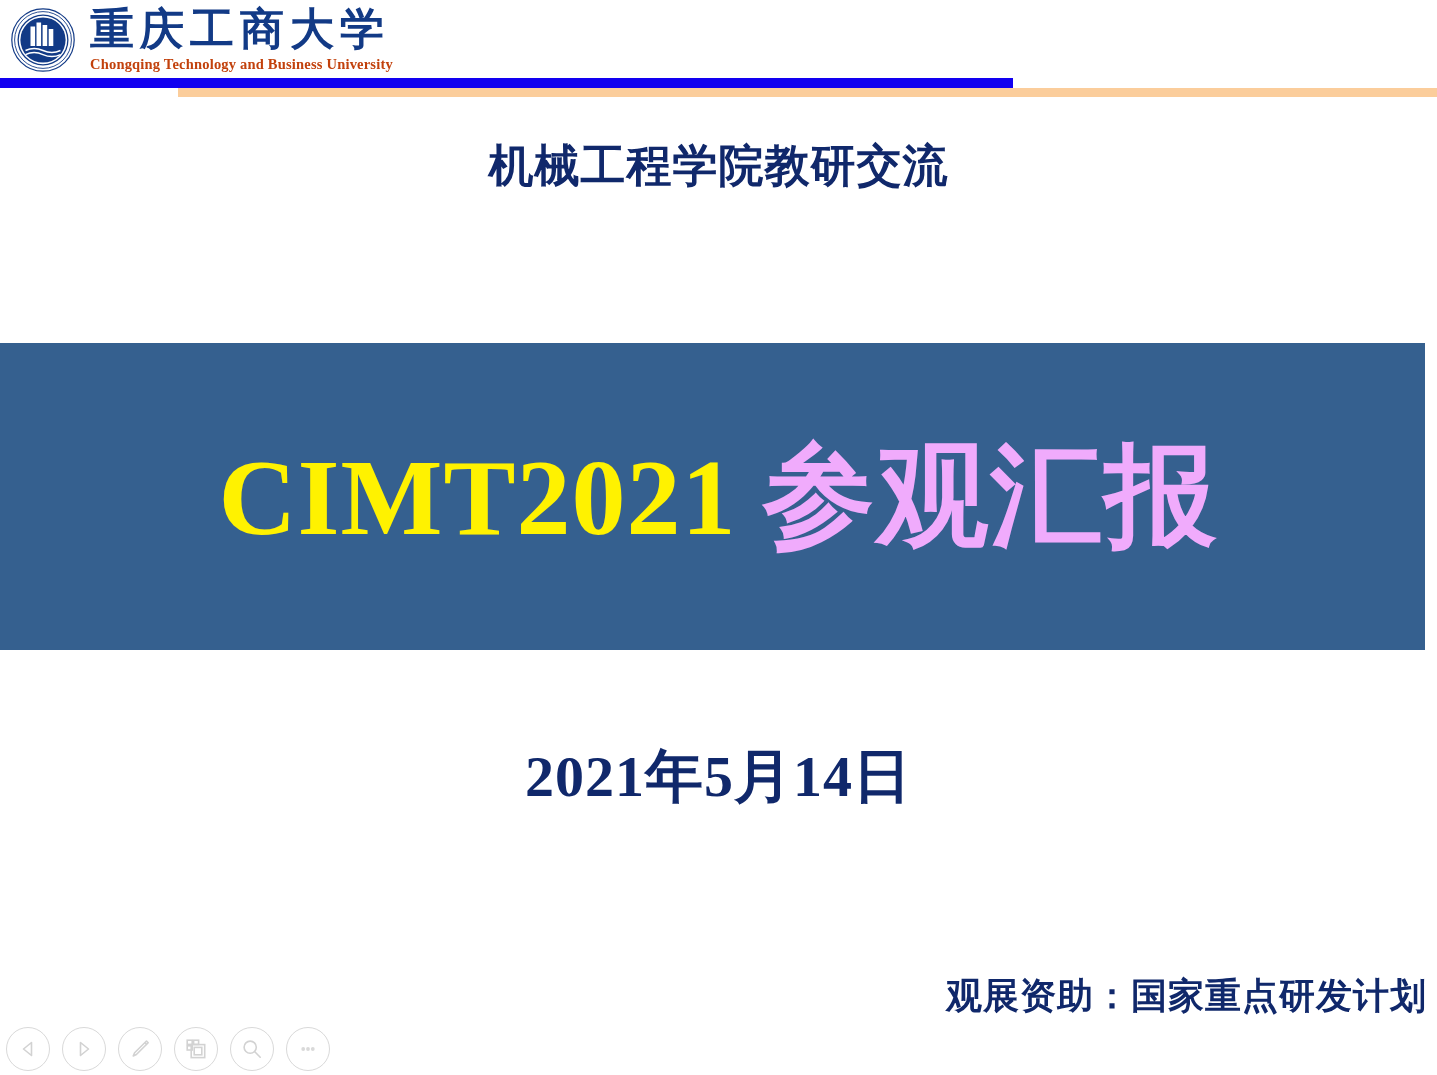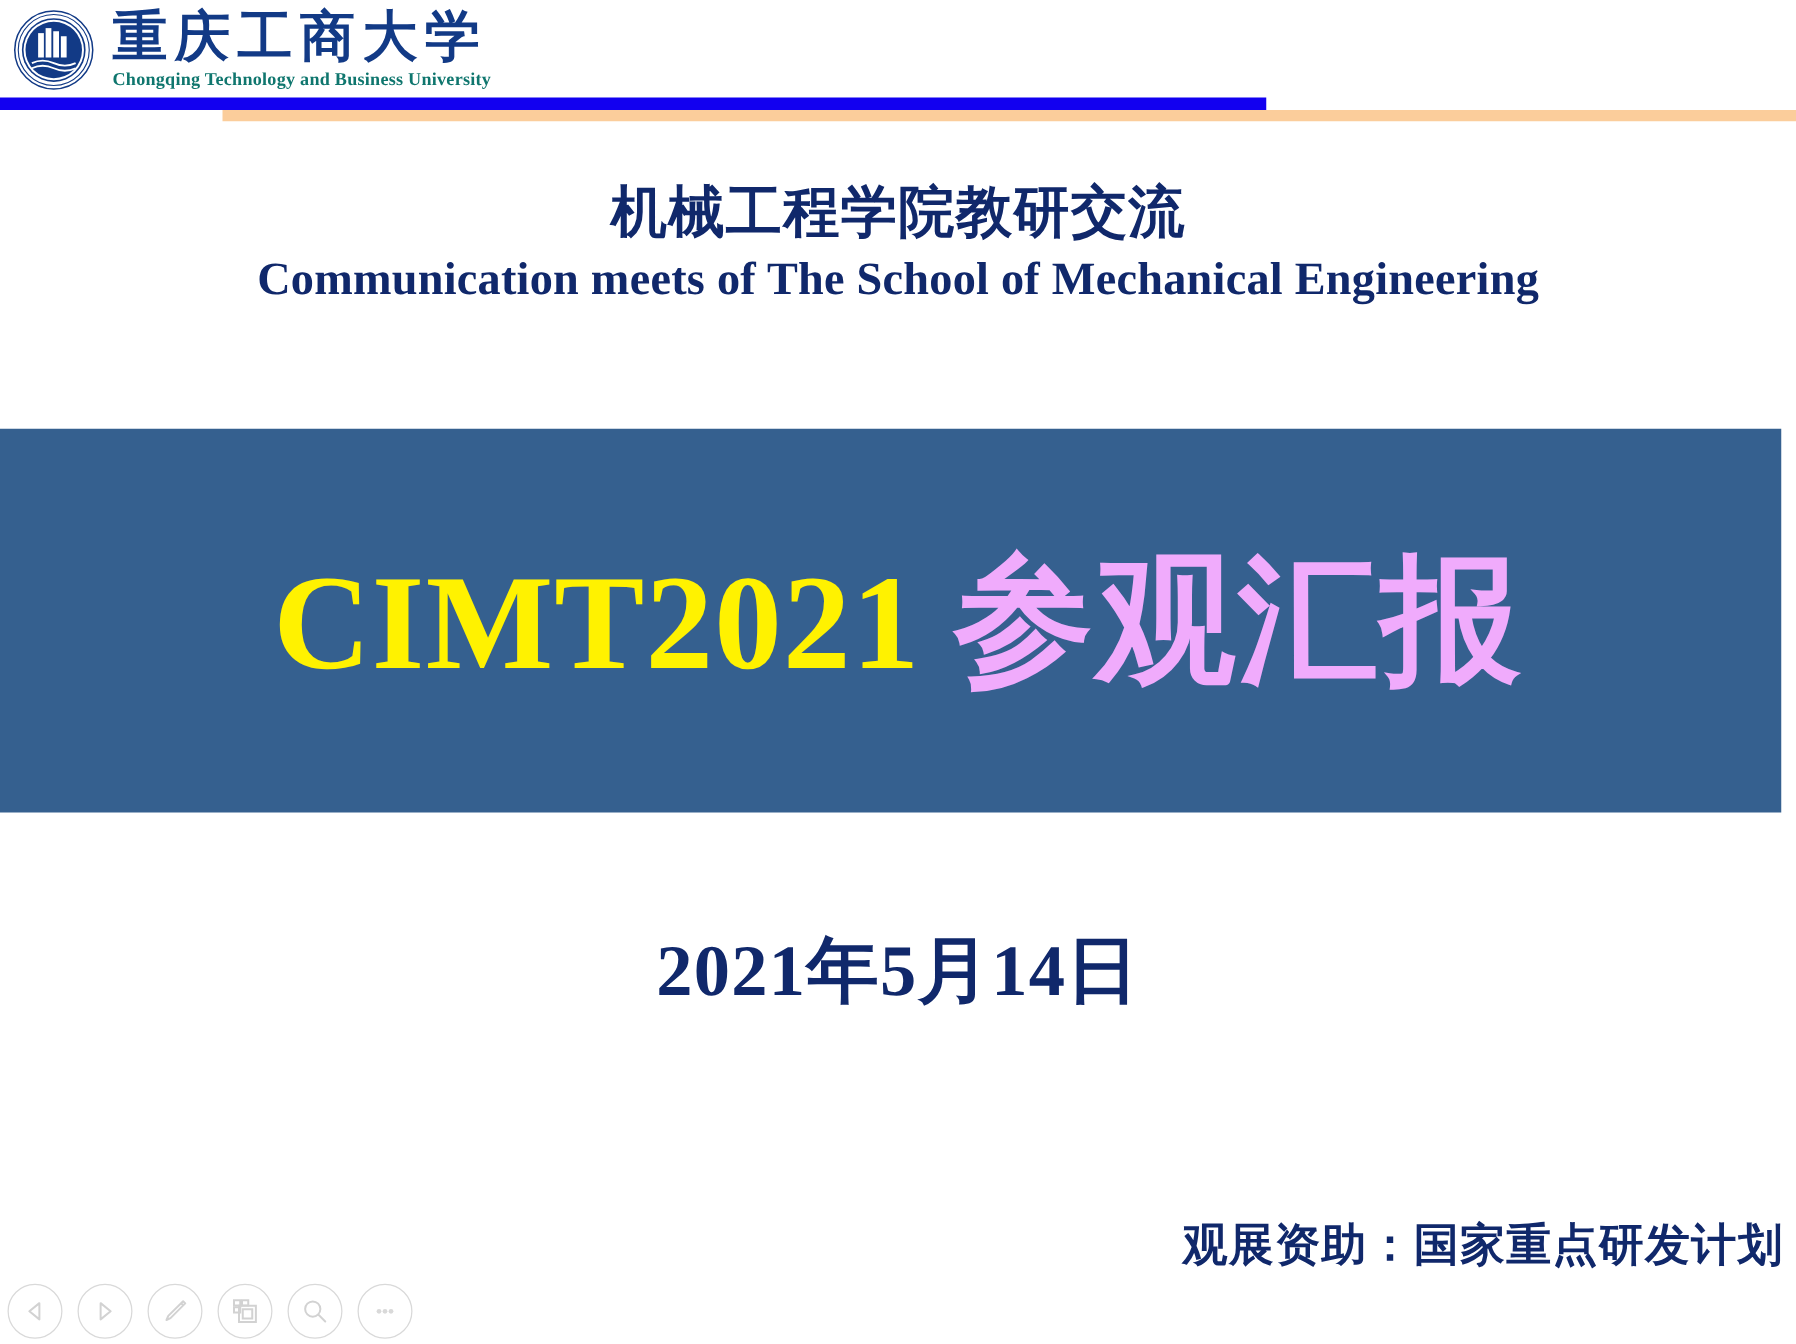--- a/index.html
+++ b/index.html
@@ -51,21 +51,21 @@
     font-size: 44px;
     font-weight: bold;
     color: #123a86;
     letter-spacing: 6px;
     white-space: nowrap;
   }
   #brand-en {
     font-family: "Liberation Serif", serif;
     font-size: 14.5px;
     font-weight: bold;
-    color: #0f766e;
+    color: #c2410c;
     letter-spacing: 0.2px;
     white-space: nowrap;
     margin-top: 5px;
   }
 
   
   #rule-blue {
     position: absolute;
     left: 0;
     top: 78px;
@@ -84,21 +84,21 @@
 
   
   #heading {
     position: absolute;
     left: 0;
     top: 146px;
     width: 1437px;
     text-align: center;
   }
   #heading-cn {
-    font-family: Liberation Serif, serif;
+    font-family: Liberation Mono, monospace;
     font-size: 45px;
     font-weight: bold;
     color: #10286b;
     letter-spacing: 1px;
     line-height: 1.08;
   }
   #heading-en {
     font-family: "Liberation Serif", serif;
     font-size: 37px;
     font-weight: bold;
@@ -224,21 +224,20 @@
       <span id="brand-cn">重庆工商大学</span>
       <span id="brand-en">Chongqing Technology and Business University</span>
     </span>
   </div>
 
   <div id="rule-blue"></div>
   <div id="rule-orange"></div>
 
   <div id="heading">
     <div id="heading-cn">机械工程学院教研交流</div>
-    <div id="heading-en">Communication meets of The School of Mechanical Engineering</div>
   </div>
 
   <div id="title-banner">
     <div id="title-line">
       <span id="title-latin">CIMT2021</span>
       <span id="title-cjk">参观汇报</span>
     </div>
   </div>
 
   <div id="date-line">2021年5月14日</div>

